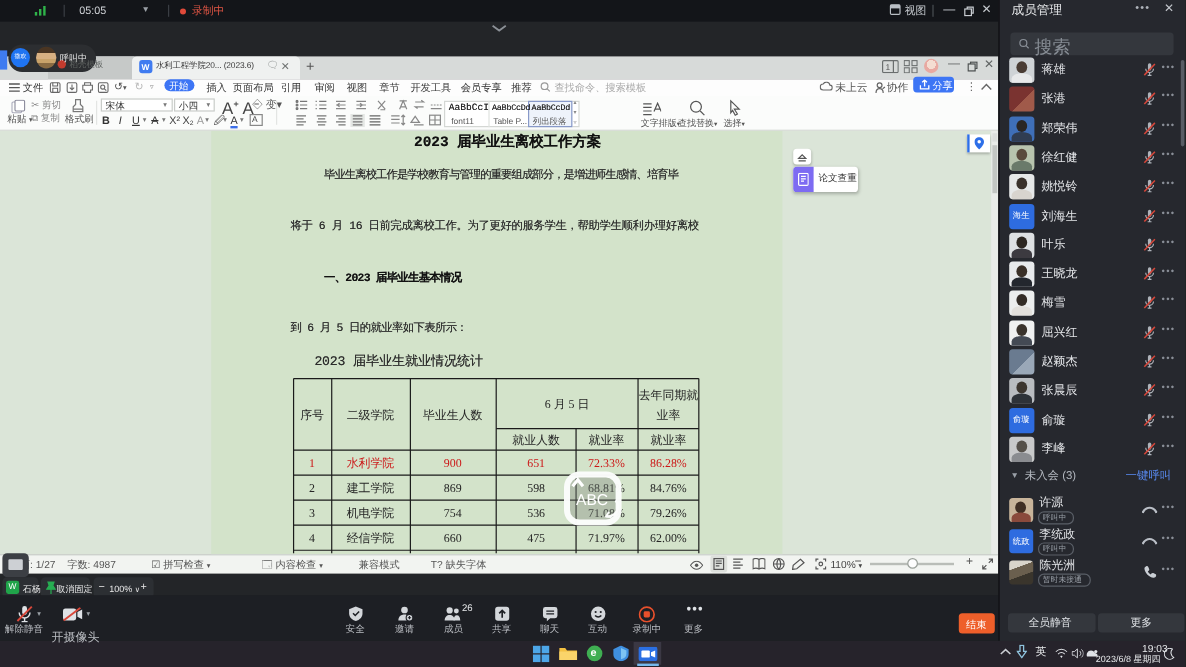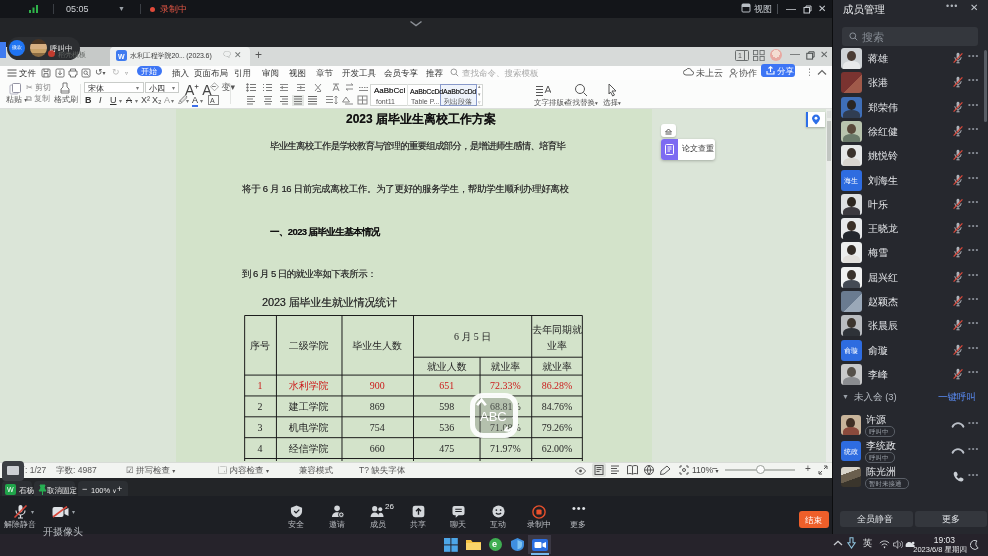--- a/index.html
+++ b/index.html
@@ -1,20 +1,20 @@
 <!DOCTYPE html>
 <html><head>
 <meta charset="utf-8">
 <style>
 *{margin:0;padding:0;box-sizing:border-box}
 html,body{width:988px;height:556px;overflow:hidden;background:#000;font-family:"Liberation Sans",sans-serif}
 #s{position:relative;width:988px;height:556px;overflow:hidden;background:#232528}
 .a{position:absolute}
 .tx{position:absolute;white-space:nowrap;line-height:1}
-.ser{font-family:Liberation Sans, sans-serif;text-shadow:0 0 0.4px rgba(40,40,40,0.7)}
+.ser{font-family:Liberation Mono, monospace;text-shadow:0 0 0.4px rgba(40,40,40,0.7)}
 </style>
 </head>
 <body>
 <div id="s">
 
 <div class="a" style="left:0;top:0;width:832px;height:18px;background:#131519"></div>
 <svg class="a" style="left:28px;top:4px" width="12" height="10" viewBox="0 0 12 10">
       <rect x="1" y="6" width="2" height="3" fill="#2fb34a"></rect>
       <rect x="4.5" y="3.5" width="2" height="5.5" fill="#2fb34a"></rect>
       <rect x="8" y="1" width="2" height="8" fill="#2fb34a"></rect>
@@ -81,21 +81,21 @@
       <path d="M5.3 7.8L6.5 9.6 7.7 7.8c-0.8-0.5-1.6-0.5-2.4 0z" fill="#dfe2e6"></path>
     </svg>
 <svg class="a" style="left:893px;top:540px" width="10" height="9" viewBox="0 0 12 10">
       <path d="M0.5 3.2h2.3L5.8 0.5v9L2.8 6.8H0.5z" fill="none" stroke="#dfe2e6" stroke-width="0.9"></path>
       <path d="M8 2.5c1.6 1.3 1.6 3.7 0 5M9.8 1c2.6 2.2 2.6 5.8 0 8" stroke="#dfe2e6" fill="none" stroke-width="0.9"></path>
     </svg>
 <svg class="a" style="left:905px;top:540px" width="10" height="9" viewBox="0 0 12 10">
       <path d="M1 8c-1-3 1-6 4-6 2 0 3 1 4 2.5C11 5 12 6 11.5 8z" fill="#dfe2e6"></path>
       <circle cx="9.8" cy="3.2" r="1.6" fill="#dfe2e6"></circle>
     </svg>
-<div class="tx" style="right:33px;top:536px;font-size:8.5px;color:#e8eaec">19:03</div>
+<div class="tx" style="right:15px;top:536px;font-size:8.5px;color:#e8eaec">19:03</div>
 <div class="tx" style="right:21px;top:546px;font-size:7.5px;color:#e8eaec">2023/6/8 星期四</div>
 <svg class="a" style="left:970px;top:540px" width="9" height="10" viewBox="0 0 11 12">
       <path d="M8.5 1A5.5 5.5 0 1 0 10 9.5 5.5 5.5 0 0 1 8.5 1z" fill="none" stroke="#dfe2e6" stroke-width="1.1"></path>
     </svg>
 
 <div class="a" style="left:0;top:47px;width:832px;height:19px;background:#d7dad9"></div>
 <div class="a" style="left:40px;top:47px;width:72px;height:19px;background:#c6c9c8"></div>
 <div class="a" style="left:110px;top:47px;width:140px;height:19px;background:#eff1f0;border-radius:4px 4px 0 0"></div>
 <div class="a" style="left:116px;top:50px;width:11px;height:11px;border-radius:2.5px;background:#3f7bf0"></div>
 <div class="tx" style="left:118px;top:53px;font-size:7px;color:#fff;font-weight:bold">W</div>
@@ -526,21 +526,21 @@
 
 <div class="a" style="left:832px;top:0;width:156px;height:534px;background:#26282e;border-left:1px solid #0c0d0f"></div>
 <div class="tx" style="left:843px;top:4px;font-size:10.5px;color:#e8eaec">成员管理</div>
 <div class="tx" style="left:946px;top:2px;font-size:9px;color:#aeb3ba;letter-spacing:1px">•••</div>
 <div class="tx" style="left:970px;top:3px;font-size:10px;color:#c3c7cd">✕</div>
 <div class="a" style="left:842px;top:27px;width:136px;height:19px;border-radius:3px;background:#34373d"></div>
 <svg class="a" style="left:849px;top:32px" width="9" height="9" viewBox="0 0 9 9">
       <circle cx="3.8" cy="3.8" r="2.9" fill="none" stroke="#8a9098"></circle>
       <path d="M6 6l2.2 2.2" stroke="#8a9098"></path>
     </svg>
-<div class="tx" style="left:862px;top:32px;font-size:11px;color:#878d95">搜索</div>
+<div class="tx" style="left:862px;top:32px;font-size:15px;color:#878d95">搜索</div>
 <div class="a" style="left:841px;top:48px;width:21px;height:21px;border-radius:3px;background:#cfd3d6;overflow:hidden">
       <i class="a" style="left:6px;top:3px;width:9px;height:10px;border-radius:50%;background:#4a3c34"></i>
       <i class="a" style="left:2px;top:13px;width:17px;height:9px;border-radius:50% 50% 0 0;background:#e8e9ea"></i>
     </div>
 <div class="tx" style="left:868px;top:54px;font-size:10px;color:#e4e6e9">蒋雄</div>
 <svg class="a" style="left:952px;top:52px" width="12" height="12" viewBox="0 0 12 12">
       <rect x="4.6" y="0.8" width="2.8" height="6" rx="1.4" fill="#aeb3ba"></rect>
       <path d="M2.8 5.2a3.2 3.2 0 0 0 6.4 0" fill="none" stroke="#aeb3ba"></path>
       <path d="M6 8.6v2.2M4.4 10.8h3.2" stroke="#aeb3ba"></path>
       <path d="M1.6 10.6L10.4 1.4" stroke="#d8473a" stroke-width="1.3"></path>

